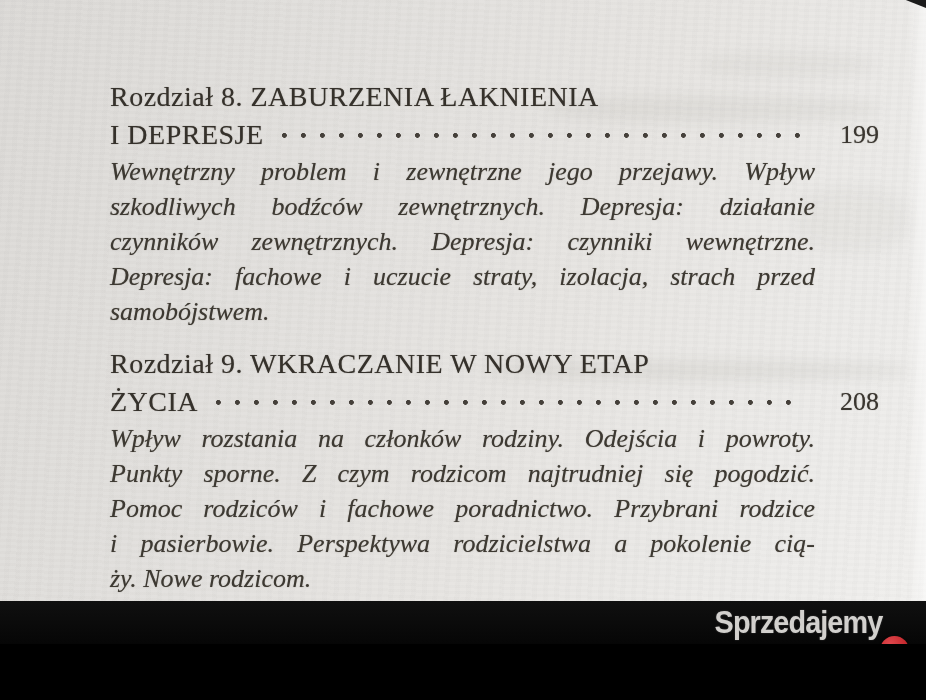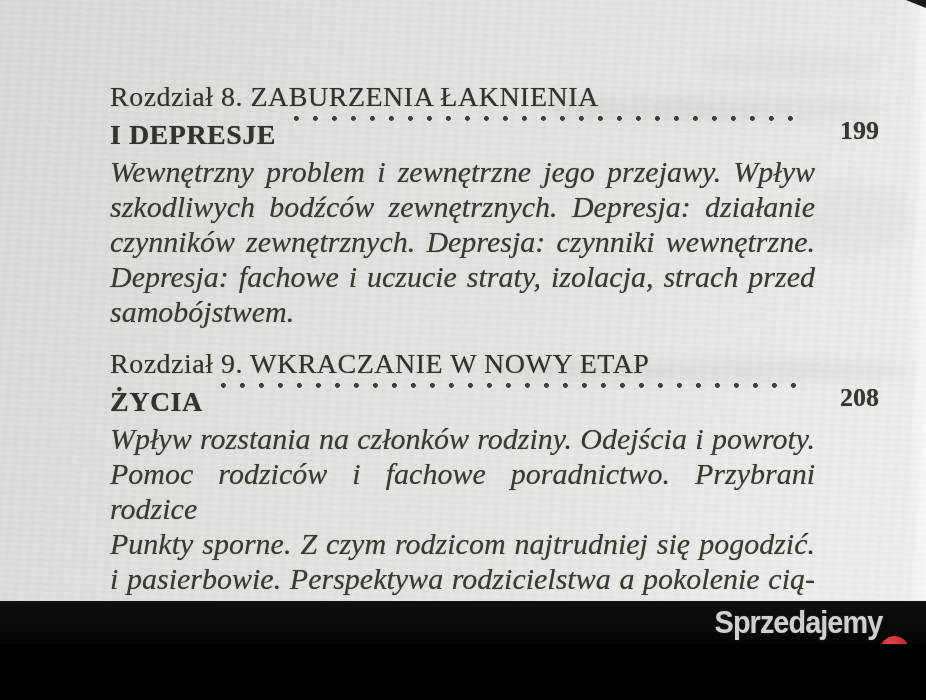--- a/index.html
+++ b/index.html
@@ -39,34 +39,34 @@
 
   .content {
     position: absolute; left: 110px; top: 78px; width: 775px;
     color: #3a362f;
     filter: blur(.4px);
     text-shadow: 0 0 1px rgba(62,56,48,.55);
   }
   .h1, .h2 {
     font-size: 28px; line-height: 38px; letter-spacing: .5px; color: #35312b;
   }
-  .h2row { display: flex; align-items: flex-start; font-weight: bold; }
+  .h2row { display: flex; align-items: center; }
   .leader {
     flex: 1 1 auto; height: 5px; margin: 0 22px 0 18px;
     background-image: radial-gradient(circle at 2.4px 2.4px, #45403a 2.1px, rgba(69,64,58,0) 2.8px);
     background-size: 19px 5px;
     background-repeat: repeat-x;
   }
   .pagenum {
     flex: 0 0 auto; width: 56px; text-align: right; padding-right: 6px;
     font-size: 26px; color: #3a3630;
   }
   .summary { width: 705px; }
   .sline {
-    font-style: italic; font-size: 30px; line-height: 35px; color: #3d3932;
+    font-style: italic; font-size: 26px; line-height: 35px; color: #3d3932;
   }
   .sline.just { text-align: justify; text-align-last: justify; }
   .entry2 { margin-top: 16px; }
 
   .wm-bar {
     position: absolute; left: 0; right: 0; bottom: 0; height: 43px;
     background: linear-gradient(to bottom, #101010, #060606);
   }
   .wm-text {
     position: absolute; right: 44px; bottom: 3px;
@@ -122,22 +122,22 @@
 
     <div class="toc-entry entry2">
       <div class="h1">Rozdział 9. WKRACZANIE W NOWY ETAP</div>
       <div class="h2row">
         <span class="h2">ŻYCIA</span>
         <span class="leader"></span>
         <span class="pagenum">208</span>
       </div>
       <div class="summary">
         <div class="sline just">Wpływ rozstania na członków rodziny. Odejścia i powroty.</div>
+        <div class="sline just">Punkty sporne. Z czym rodzicom najtrudniej się pogodzić.</div>
         <div class="sline just">Pomoc rodziców i fachowe poradnictwo. Przybrani rodzice</div>
-        <div class="sline just">Punkty sporne. Z czym rodzicom najtrudniej się pogodzić.</div>
         <div class="sline just">i pasierbowie. Perspektywa rodzicielstwa a pokolenie cią-</div>
         <div class="sline">ży. Nowe rodzicom.</div>
       </div>
     </div>
 
   </div>
 
   <div class="wm-bar"></div>
   <div class="wm-text">Sprzedajemy</div>
   <div class="wm-badge">

